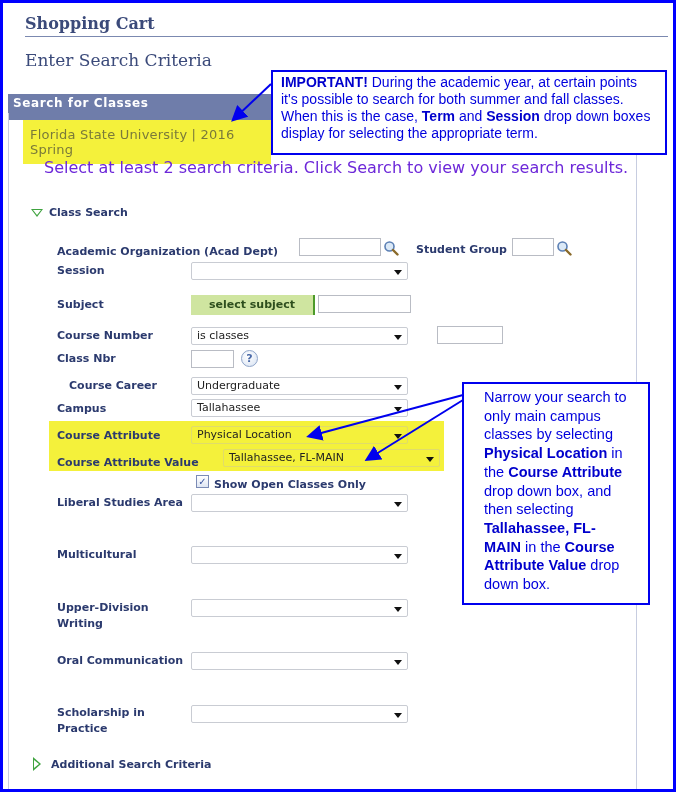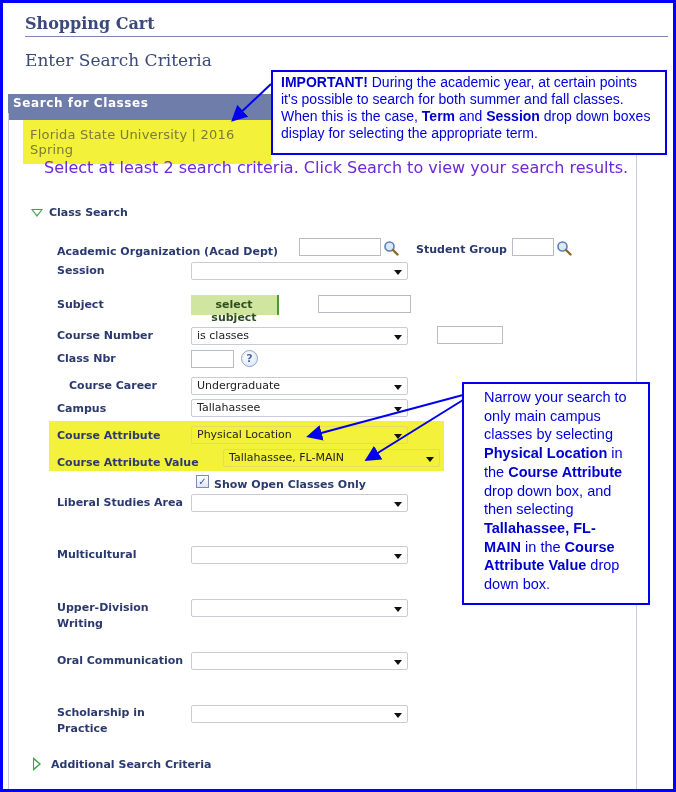--- a/index.html
+++ b/index.html
@@ -100,21 +100,21 @@
     position: absolute; width: 16px; height: 16px;
   }
 
   .help-icon {
     position: absolute; width: 17px; height: 17px; border-radius: 50%;
     border: 1px solid #8fa5c9; background: radial-gradient(circle at 40% 35%, #ffffff, #d7e2f2);
     color: #4a6aa8; font-size: 11px; font-weight: bold; text-align: center; line-height: 15px;
   }
 
   .btn-subject {
-    position: absolute; left: 191px; top: 295px; width: 88px; height: 20px;
+    position: absolute; left: 191px; top: 295px; width: 124px; height: 20px;
     background: #cfe5a0; border-right: 2px solid #4c9a2a; color: #2e4f1d;
     font-weight: bold; font-size: 11px; text-align: center; padding-top: 3px; cursor: pointer;
   }
 
   .hl-band {
     position: absolute; background: #f4f13b;
   }
 
   .checkbox {
     position: absolute; width: 13px; height: 13px; border: 1px solid #7b8bb5;

